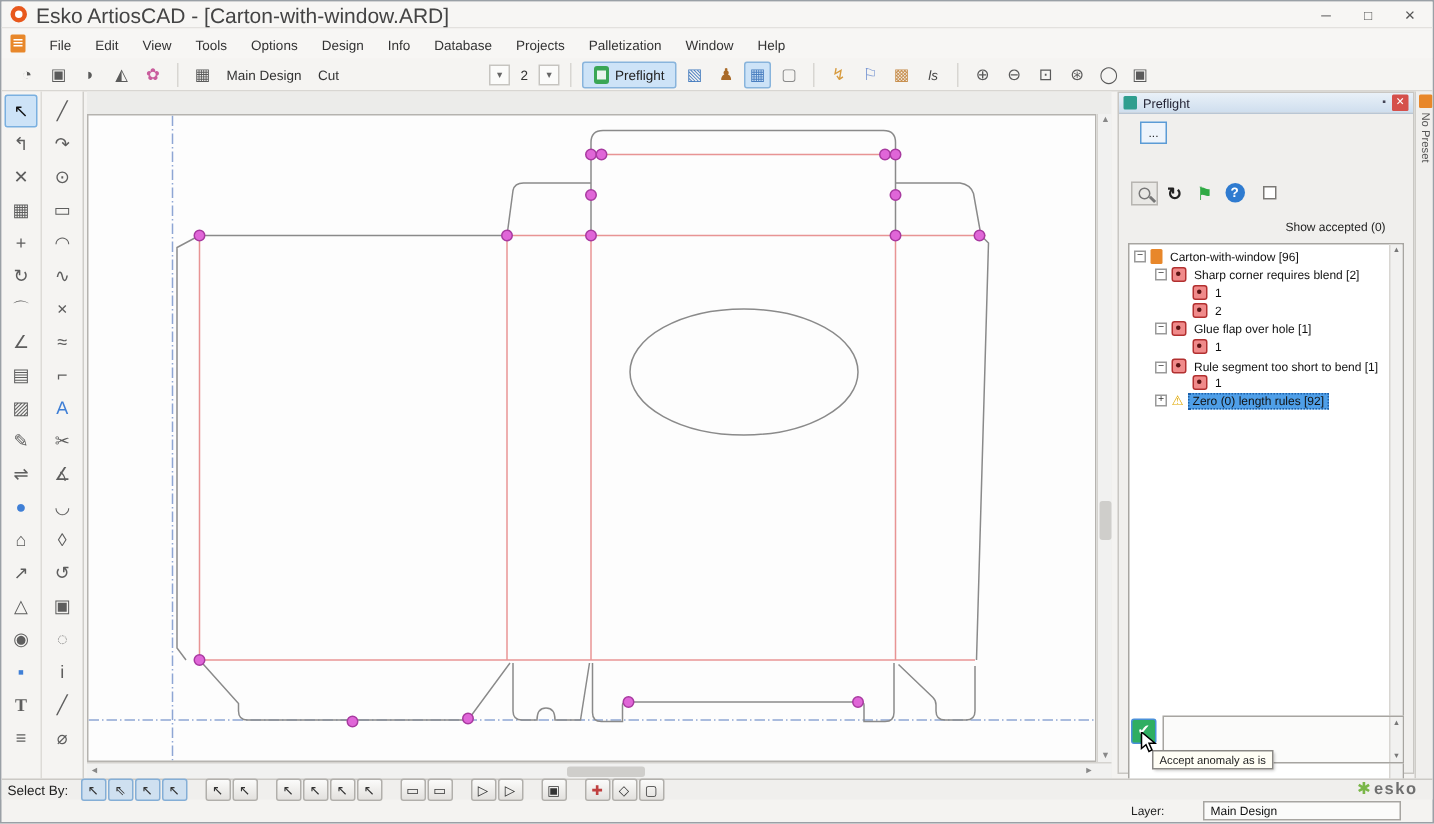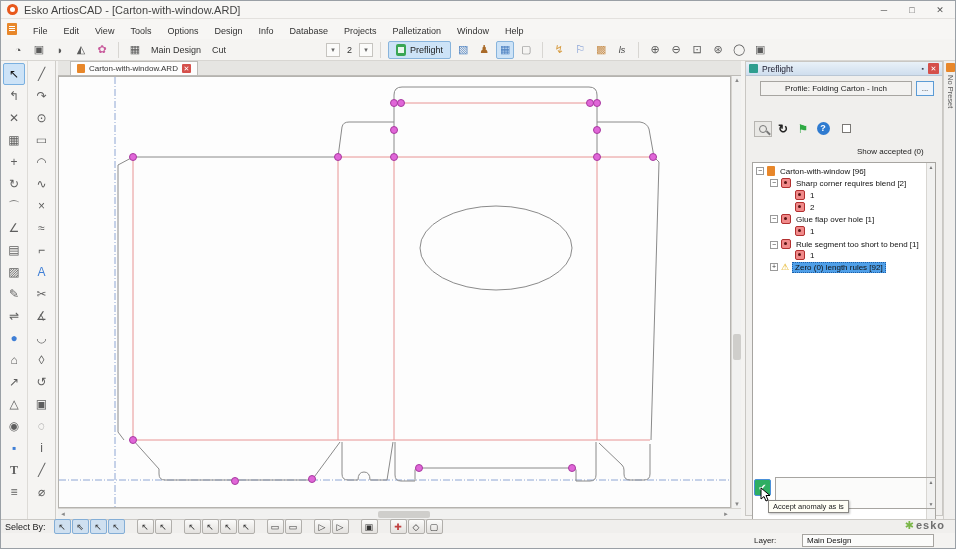--- a/index.html
+++ b/index.html
@@ -2,21 +2,21 @@
 <html><head>
 <meta charset="utf-8">
 <style>
   * { margin:0; padding:0; box-sizing:border-box; }
   body { font-family:"Liberation Sans", sans-serif; background:#ddd; }
   .app { position:relative; width:956px; height:549px; background:#f4f3f1; overflow:hidden; border:1px solid #9aa0a6; }
 
   
   .titlebar { position:absolute; left:0; top:0; width:956px; height:18px; background:#f7f6f4; display:flex; align-items:center; padding:0 6px; border-bottom:1px solid #e3e1de; }
   .app-logo { width:11px; height:11px; border:3px solid #e8581c; border-radius:50%; margin-right:6px; background:#fff; }
-  .title-text { font-size:11px; color:#444; flex:1; }
+  .title-text { font-size:14px; color:#444; flex:1; }
   .win-controls { display:flex; gap:14px; margin-right:4px; }
   .win-btn { font-size:9px; color:#555; width:14px; text-align:center; cursor:default; }
 
   
   .menubar { position:absolute; left:0; top:18px; width:956px; height:20px; background:#f7f6f4; display:flex; align-items:center; padding-left:6px; }
   .menu-doc-icon { width:10px; height:12px; background:#e8872a; border-radius:1px; margin-right:8px; position:relative; }
   .menu-doc-icon::after{ content:""; position:absolute; left:2px; top:3px; width:6px; height:1px; background:#fff; box-shadow:0 2px 0 #fff,0 4px 0 #fff; }
   .menu-item { font-size:9px; color:#333; padding:3px 8px; cursor:default; }
 
   
@@ -215,27 +215,20 @@
         <div class="tool-cell">↺</div>
         <div class="tool-cell">▣</div>
         <div class="tool-cell">◌</div>
         <div class="tool-cell">i</div>
         <div class="tool-cell">╱</div>
         <div class="tool-cell">⌀</div>
       </div>
   </div>
 
   <div class="canvas-wrap">
-    <div class="tabbar">
-      <div class="tab">
-        <div class="tab-doc"></div>
-        <span>Carton-with-window.ARD</span>
-        <div class="tab-close">✕</div>
-      </div>
-    </div>
     <div class="draw-area">
       <svg id="dieline-svg" width="671" height="430" viewBox="0 0 671 430">
           <line x1="56" y1="0" x2="56" y2="430" stroke="#8ea6d4" stroke-width="1" stroke-dasharray="7 2 1 2"></line>
           <line x1="0" y1="403" x2="671" y2="403" stroke="#8ea6d4" stroke-width="1" stroke-dasharray="7 2 1 2"></line>
           <line x1="279" y1="80" x2="598" y2="80" stroke="#e89494" stroke-width="1"></line>
           <line x1="335" y1="26" x2="538" y2="26" stroke="#e89494" stroke-width="1"></line>
           <line x1="74" y1="363" x2="591" y2="363" stroke="#e89494" stroke-width="1"></line>
           <line x1="74" y1="80" x2="74" y2="363" stroke="#e89494" stroke-width="1"></line>
           <line x1="279" y1="80" x2="279" y2="363" stroke="#e89494" stroke-width="1"></line>
           <line x1="335" y1="80" x2="335" y2="363" stroke="#e89494" stroke-width="1"></line>
@@ -284,21 +277,20 @@
   </div>
 
   <div class="panel">
     <div class="panel-title">
       <div class="panel-title-ico"></div>
       <span class="panel-title-text">Preflight</span>
       <span class="panel-pin">▪</span>
       <div class="panel-close">✕</div>
     </div>
     <div class="profile-row">
-      <div class="profile-btn">Profile: Folding Carton - Inch</div>
       <div class="more-btn">...</div>
     </div>
     <div class="pftools-row">
       <div class="pf-ico boxed">
           <div class="mag"></div>
         </div>
       <div class="pf-ico" style="color:#222; font-weight:bold;">↻</div>
       <div class="pf-ico" id="pf-flag" style="color: rgb(47, 170, 68);">⚑</div>
       <div class="pf-ico">
           <div class="help-ico">?</div>

